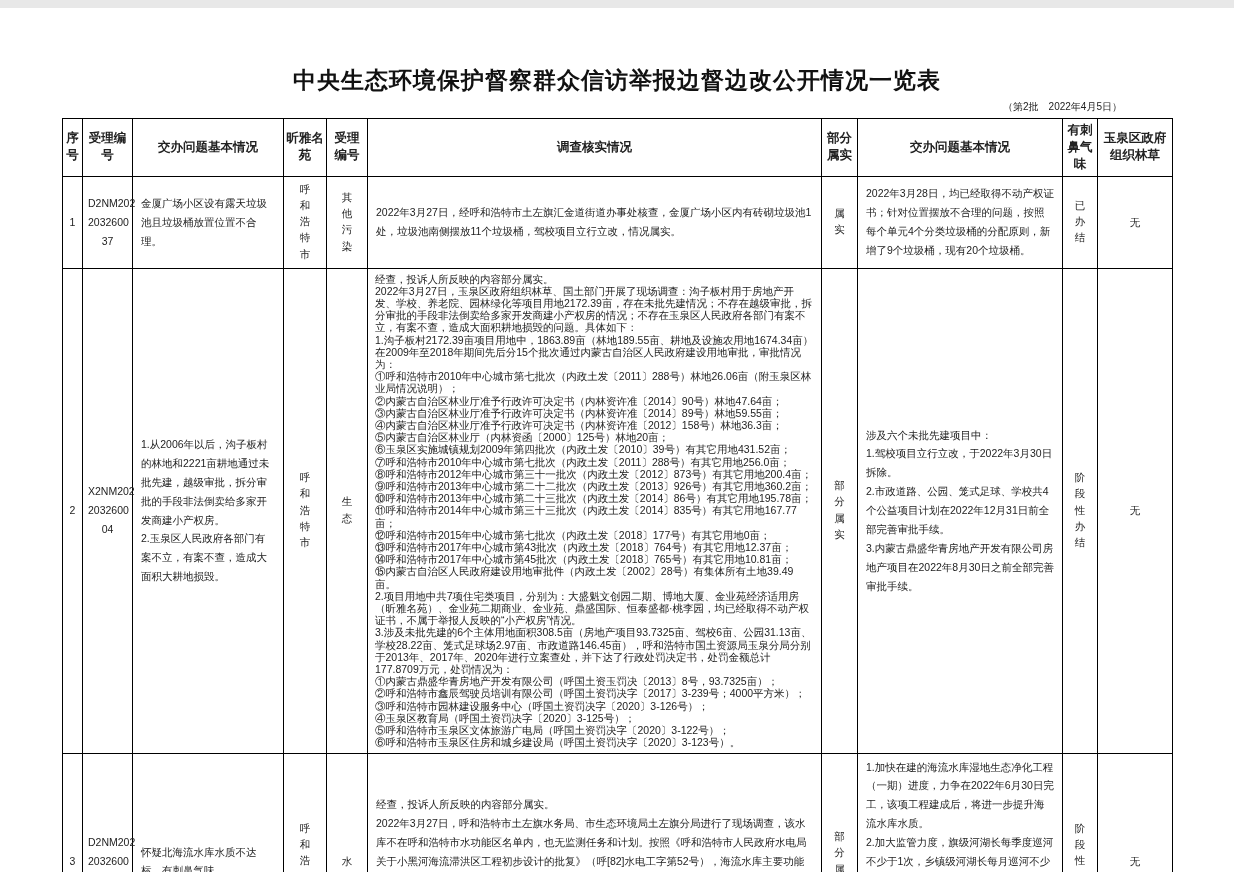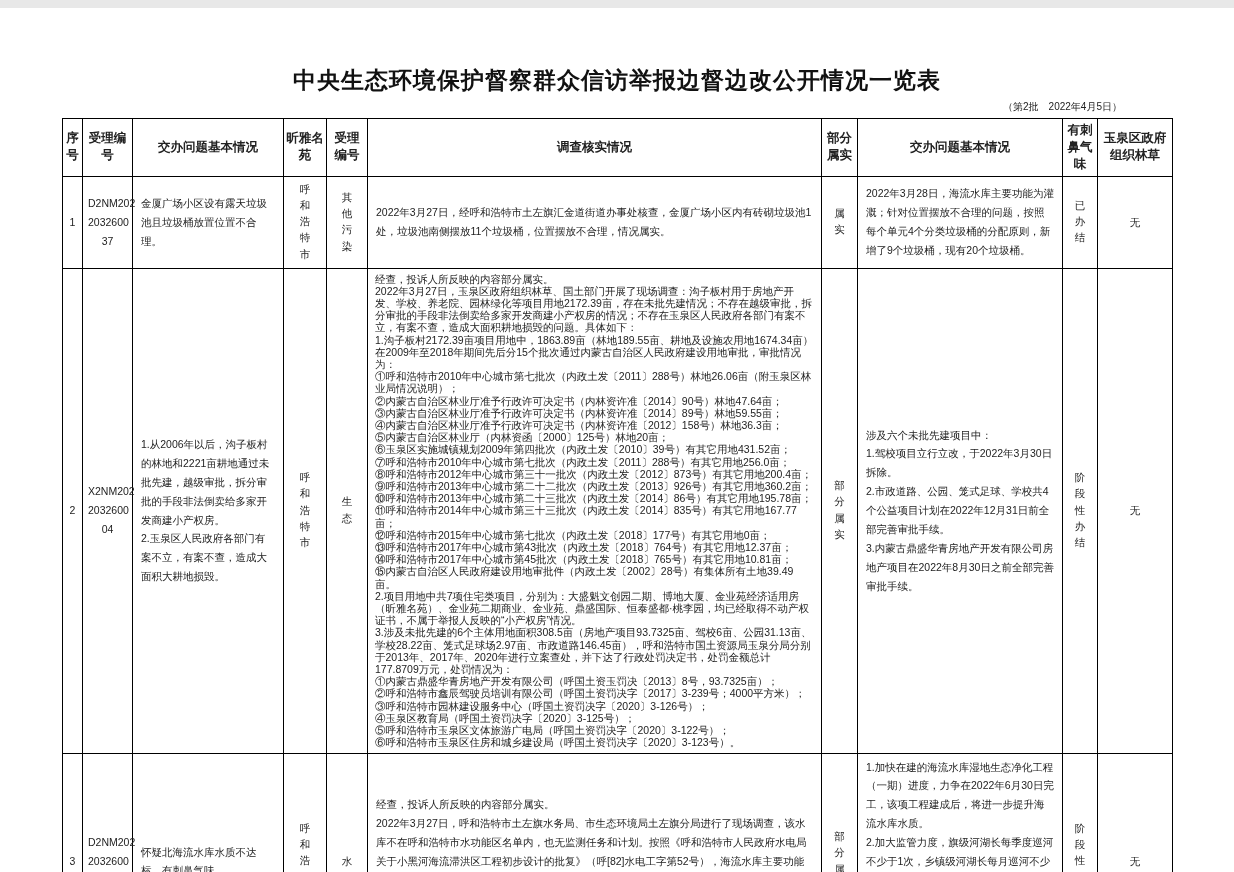--- a/index.html
+++ b/index.html
@@ -112,23 +112,23 @@
     </thead>
     <tbody>
       <tr class="r1">
         <td>1</td>
         <td class="ml">D2NM202
 2032600
 37</td>
         <td class="left ml pad">金厦广场小区设有露天垃圾池且垃圾桶放置位置不合理。</td>
         <td><span class="vtext">呼和浩特市</span></td>
         <td><span class="vtext">其他污染</span></td>
-        <td class="left ml pad">2022年3月27日，经呼和浩特市土左旗汇金道街道办事处核查，金厦广场小区内有砖砌垃圾池1处，垃圾池南侧摆放11个垃圾桶，位置摆放不合理，情况属实。</td>
+        <td class="left ml pad">2022年3月27日，经呼和浩特市土左旗汇金道街道办事处核查，金厦广场小区内有砖砌垃圾池1处，垃圾池南侧摆放11个垃圾桶，驾校项目立行立改，情况属实。</td>
         <td><span class="vtext">属实</span></td>
-        <td class="left ml pad">2022年3月28日，海流水库主要功能为灌溉；针对位置摆放不合理的问题，按照每个单元4个分类垃圾桶的分配原则，新增了9个垃圾桶，现有20个垃圾桶。</td>
+        <td class="left ml pad">2022年3月28日，均已经取得不动产权证书；针对位置摆放不合理的问题，按照每个单元4个分类垃圾桶的分配原则，新增了9个垃圾桶，现有20个垃圾桶。</td>
         <td><span class="vtext">已办结</span></td>
         <td>无</td>
       </tr>
       <tr class="r2">
         <td>2</td>
         <td class="ml">X2NM202
 2032600
 04</td>
         <td class="left ml pad">1.从2006年以后，沟子板村的林地和2221亩耕地通过未批先建，越级审批，拆分审批的手段非法倒卖给多家开发商建小产权房。
 2.玉泉区人民政府各部门有案不立，有案不查，造成大面积大耕地损毁。</td>

